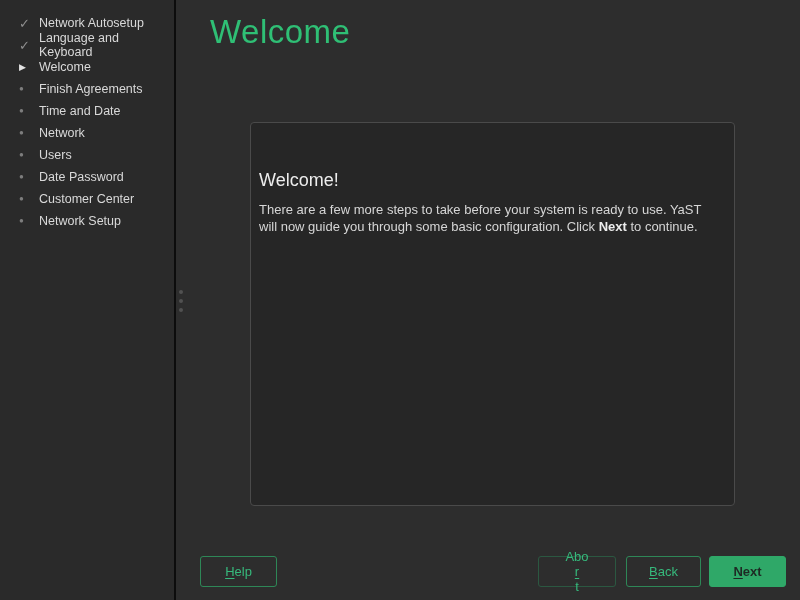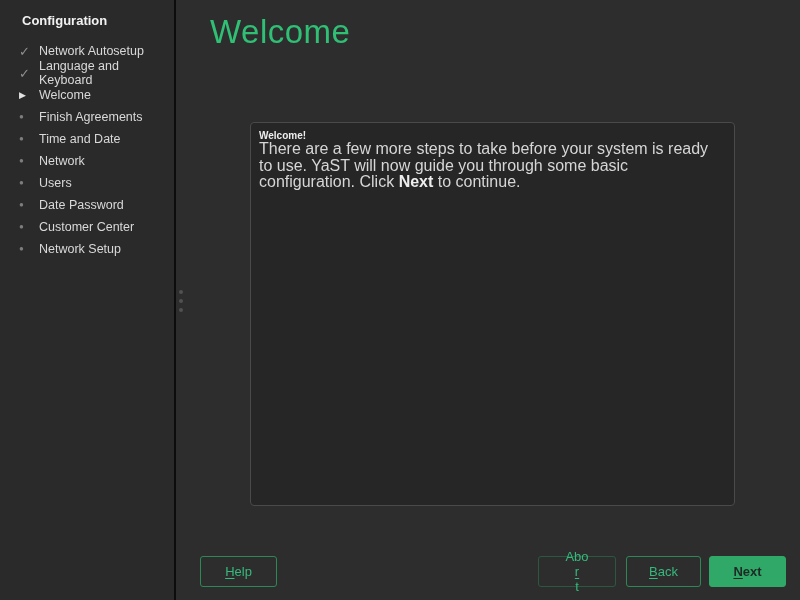--- a/index.html
+++ b/index.html
@@ -70,27 +70,29 @@
 
   .content-box {
     position: absolute; left: 250px; top: 122px;
     width: 485px; height: 384px;
     background: #262626;
     border: 1px solid #4a4a4a;
     border-radius: 4px;
     padding: 7px 8px;
   }
   .box-title {
-    font-size: 10px;
-    font-weight: bold;
+    font-size: 18px;
+    font-weight: normal;
     color: #ededed;
+    margin-top: 40px;
   }
   .box-body {
+    margin-top: 11px;
     width: 455px;
-    font-size: 16px;
+    font-size: 13px;
     line-height: 16.5px;
     color: #d6d6d6;
   }
   .box-body b { color: #ededed; }
 
   
   .btn {
     position: absolute; top: 556px; height: 31px;
     display: flex; align-items: center; justify-content: center;
     font-family: inherit;
@@ -110,21 +112,20 @@
     border: 1px solid #2fa868;
     background: #2fa868;
     color: #1e2a24;
     font-weight: bold;
   }
 </style>
 </head>
 <body>
 
 <div class="sidebar">
-  <div class="sidebar-title">Configuration</div>
   <ul class="steps">
     <li class="step">
       <span class="icon icon-done">✓</span>
       <span>Network Autosetup</span>
     </li>
     <li class="step">
       <span class="icon icon-done">✓</span>
       <span>Language and Keyboard</span>
     </li>
     <li class="step">

